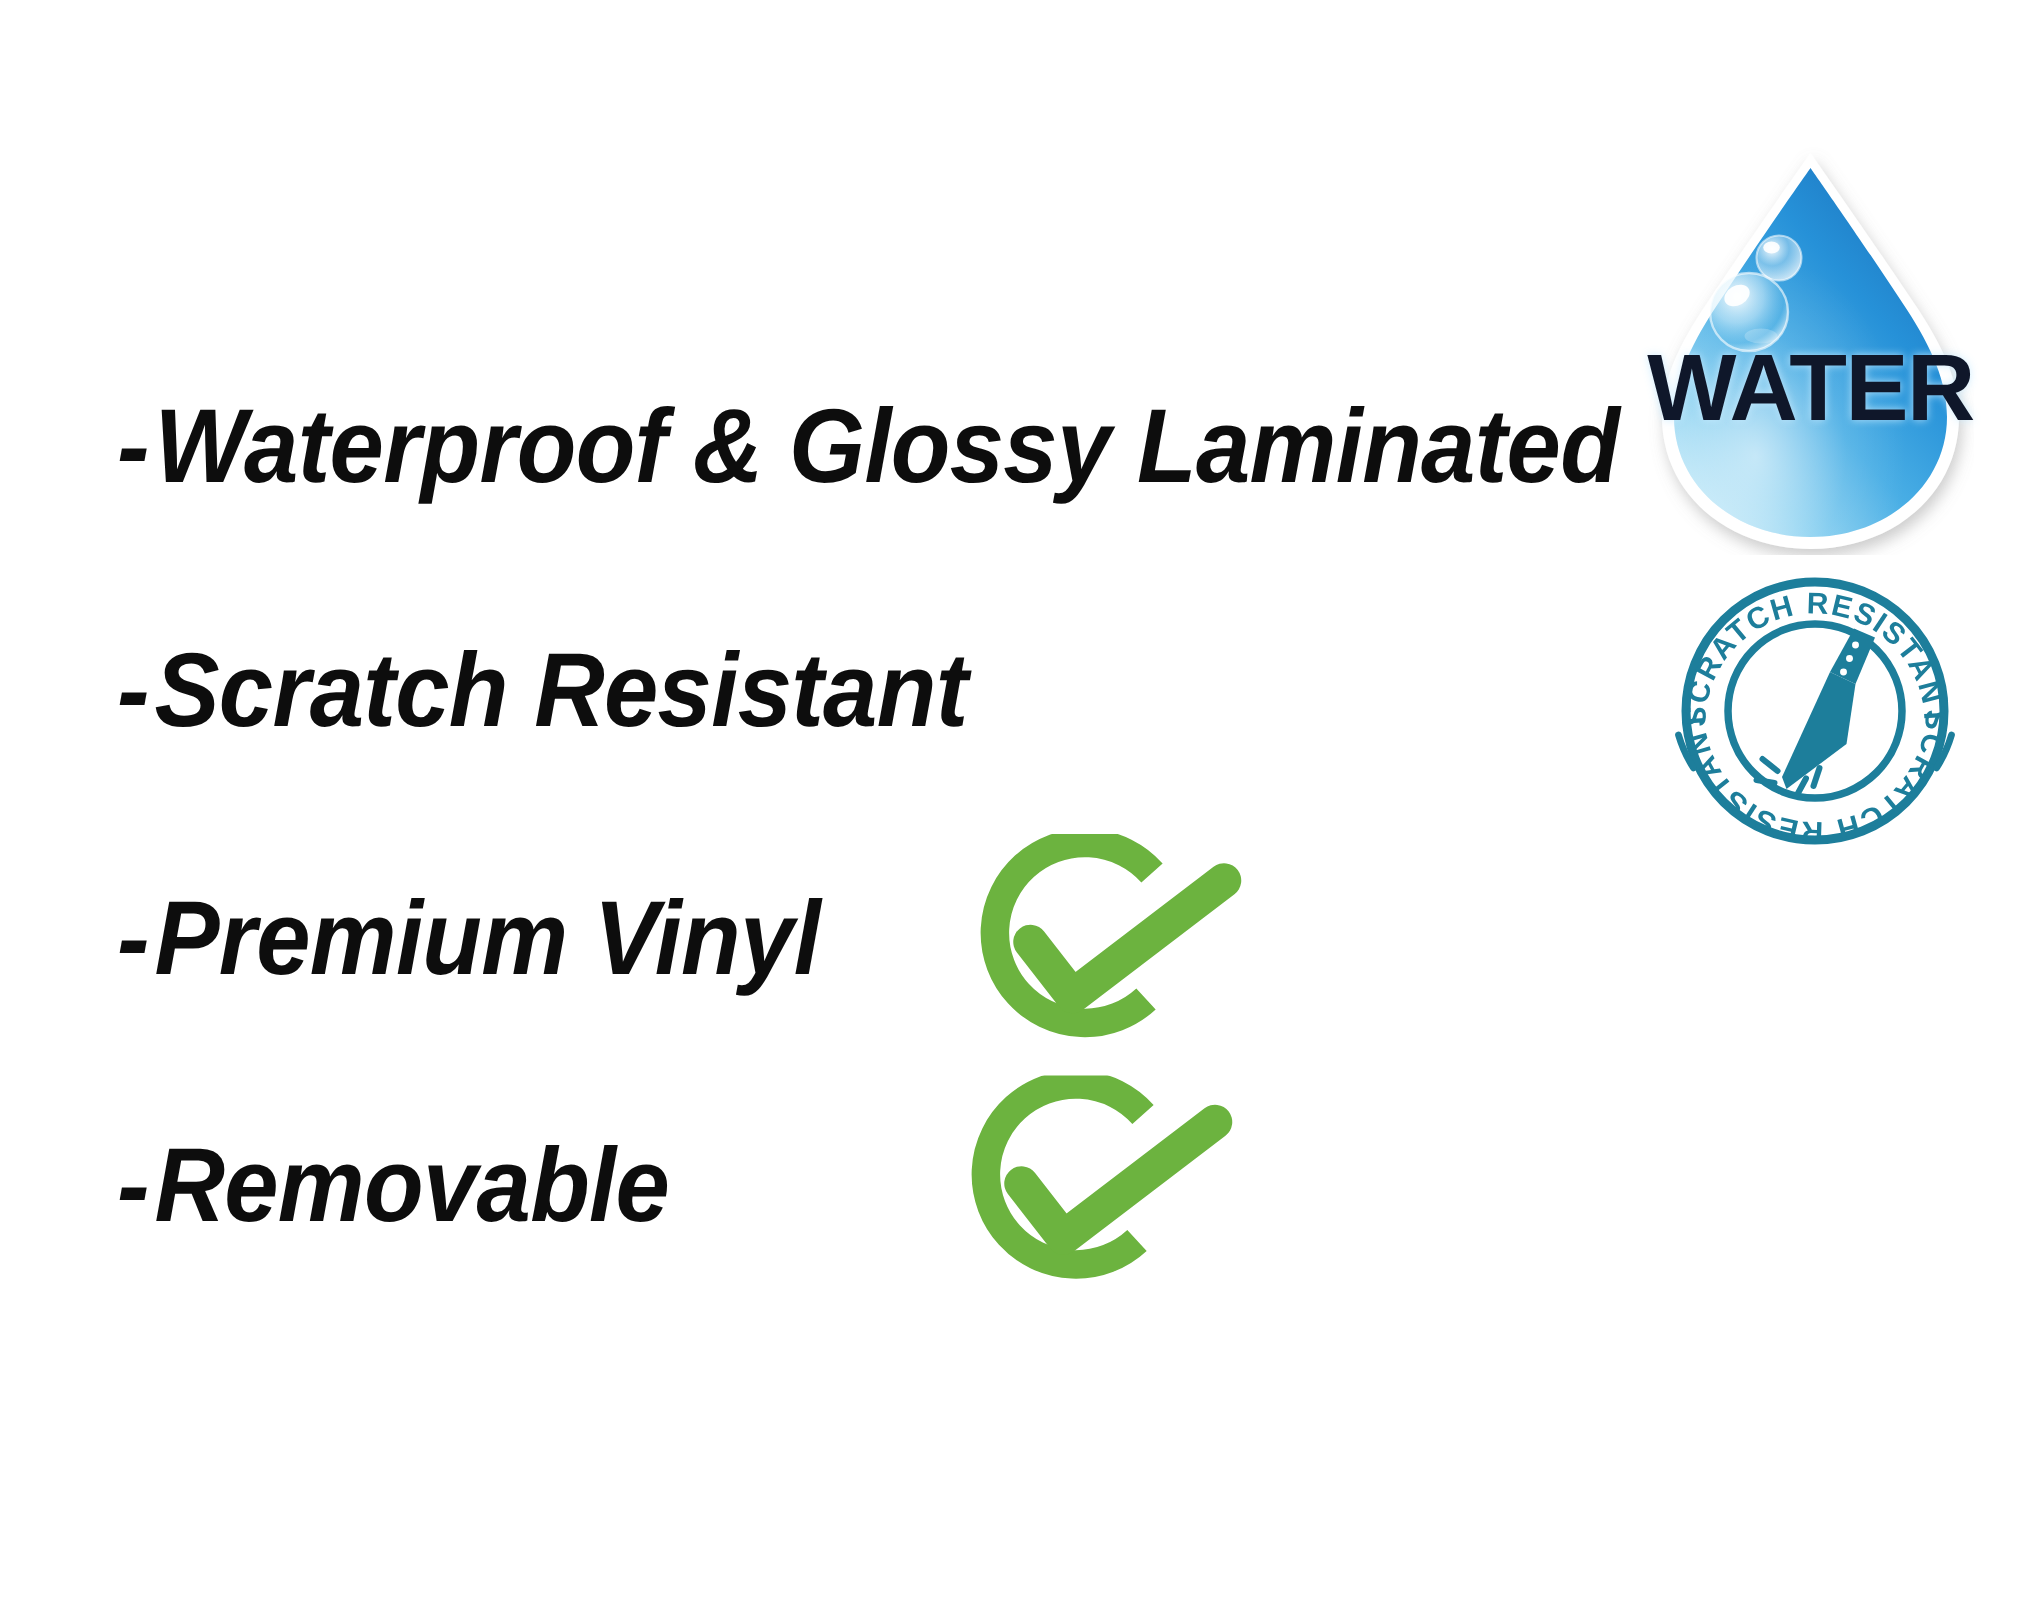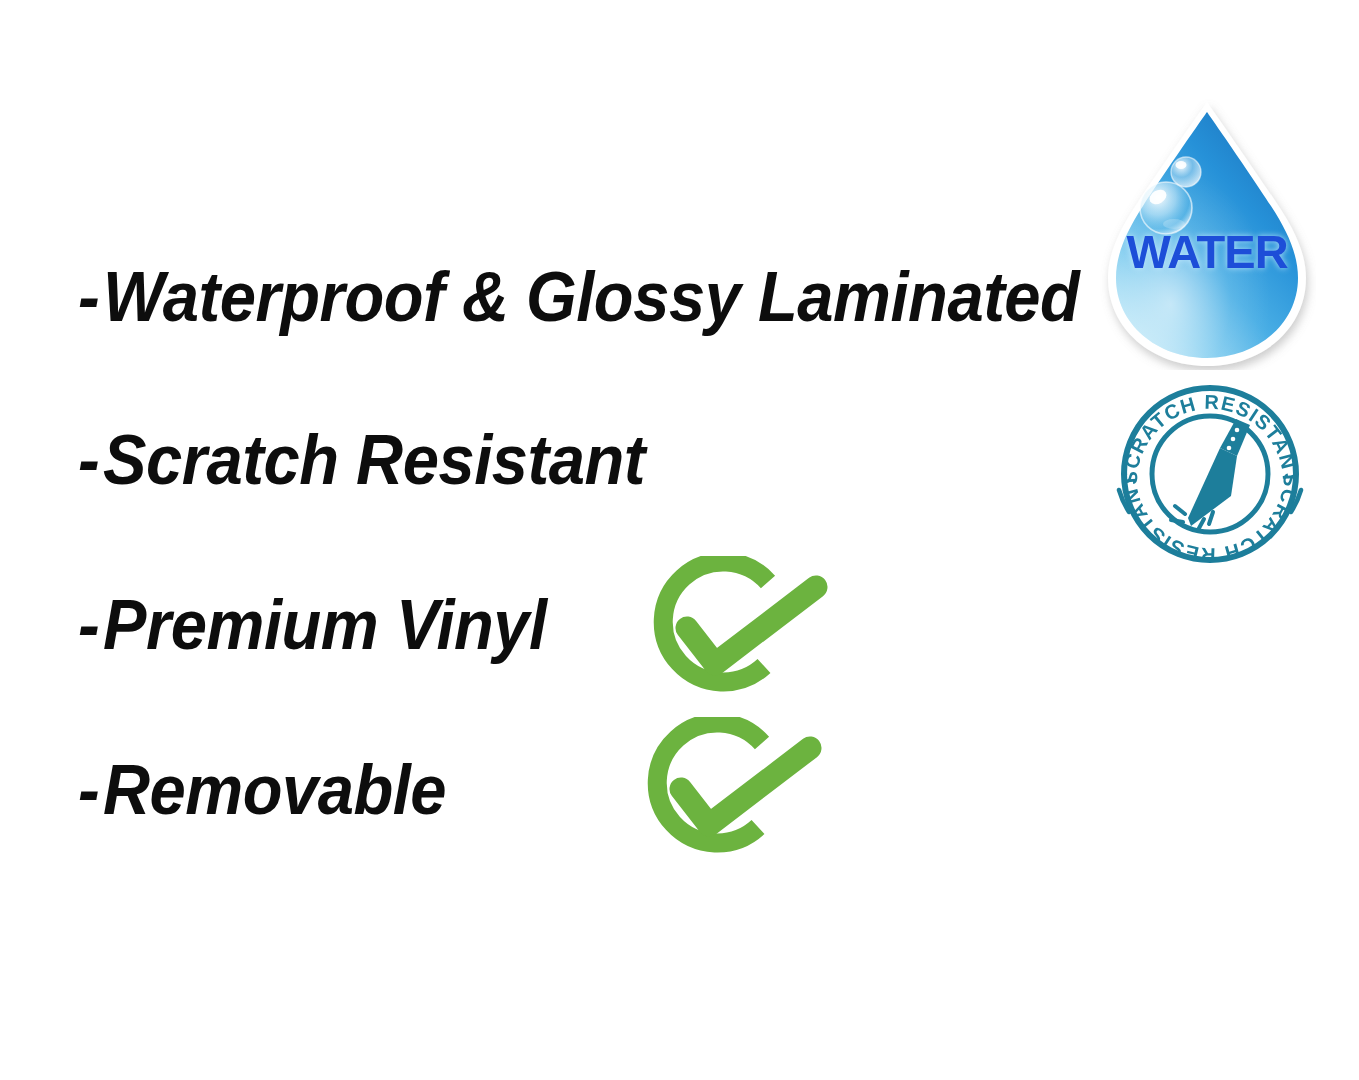--- a/index.html
+++ b/index.html
@@ -59,24 +59,24 @@
     width: 218px;
     height: 272px;
   }
   .waterproof-badge svg { display: block; width: 100%; height: 100%; }
   .wp-text {
     position: absolute;
     left: 0;
     top: 132px;
     width: 218px;
     text-align: center;
-    color: #1d4ed8;
+    color: #0f172a;
     font-family: "Liberation Sans", "DejaVu Sans", sans-serif;
     font-weight: 700;
-    font-size: 47px;
+    font-size: 63px;
     line-height: 0.93;
     letter-spacing: -1px;
     text-shadow: 0 0 6px rgba(200,235,255,0.85);
     pointer-events: none;
   }
   .wp-text span { display: block; }
 
   
   .scratch-badge {
     position: absolute;

